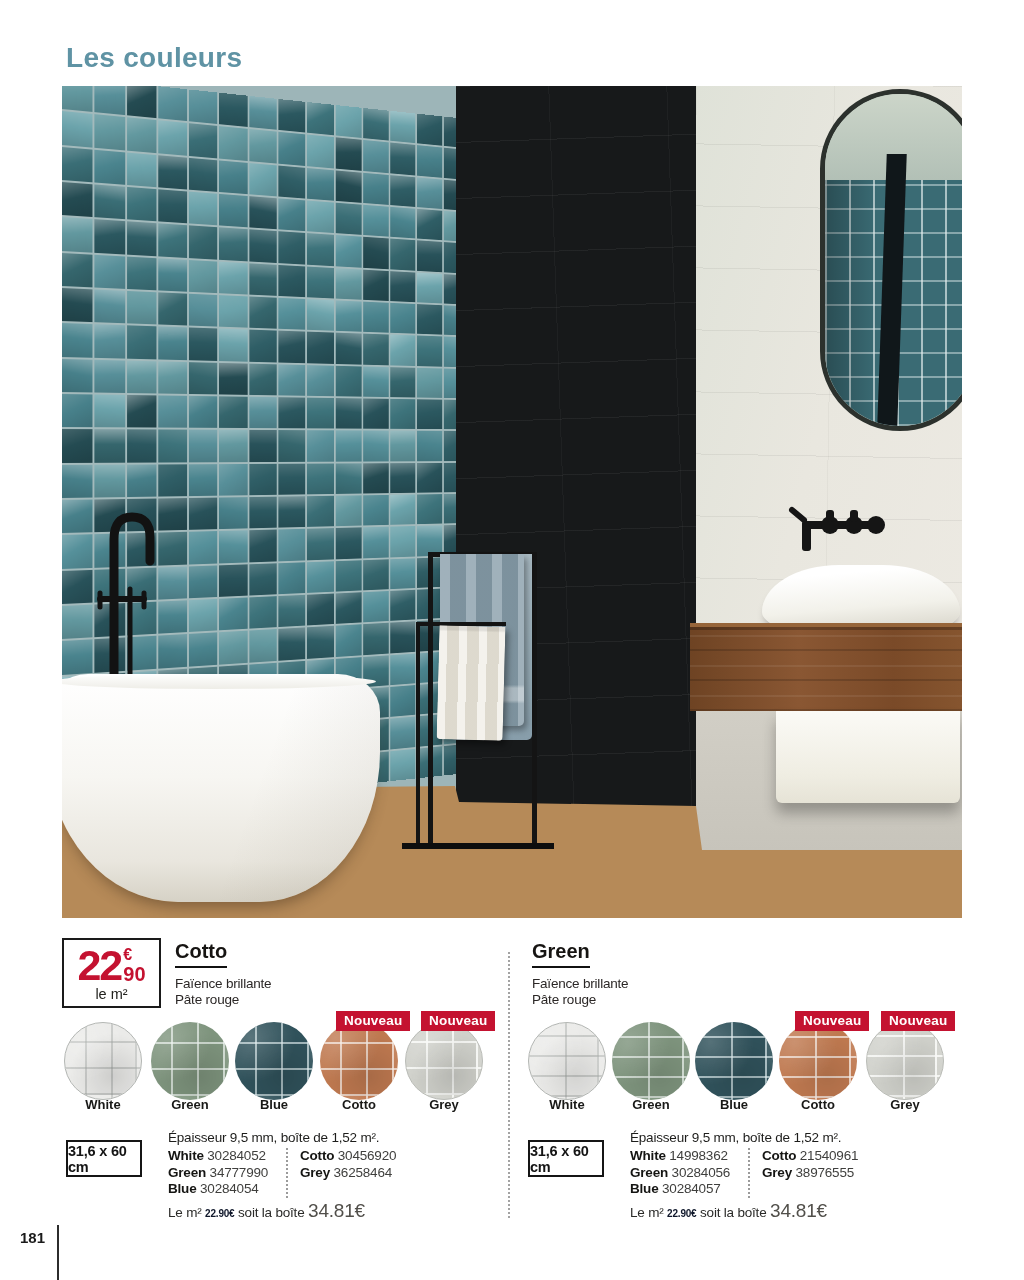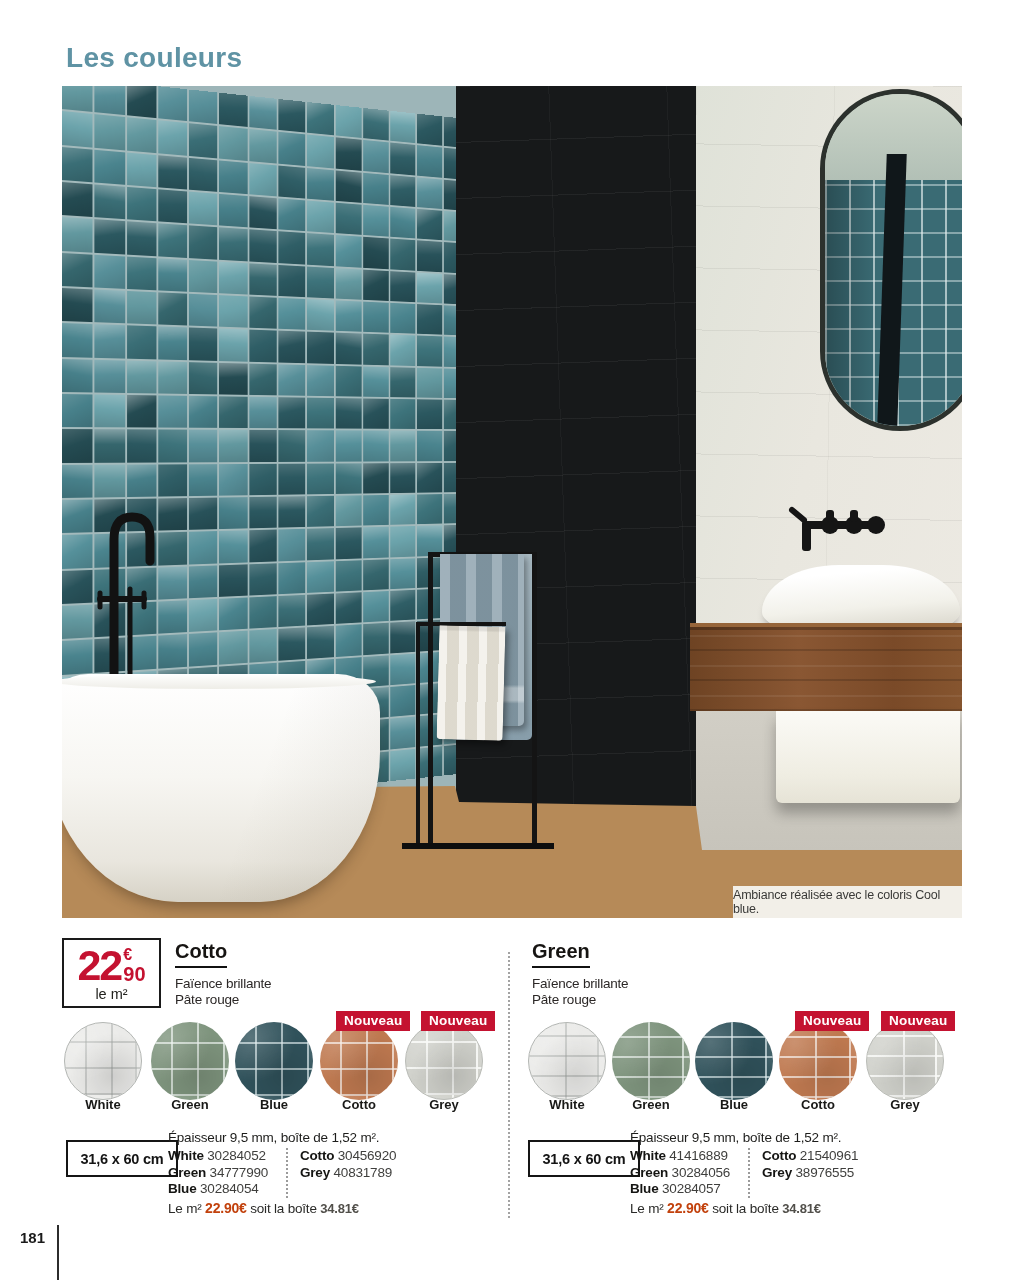--- a/index.html
+++ b/index.html
@@ -133,33 +133,33 @@
       background-position:-8px -2px}
   .sw-white{--base:#ebebe9;--line:rgba(150,155,152,0.40);border:1px solid #b3b6b3}
   .sw-green{--base:#7e947d;--line:rgba(235,242,238,0.70)}
   .sw-blue{--base:#30525b;--line:rgba(225,238,240,0.65)}
   .sw-cotto{--base:#bf7950;--line:rgba(245,235,228,0.75)}
   .sw-grey{--base:#d0d1cb;--line:rgba(248,249,246,0.90);border:1px solid #babcb7}
   .sw-label{position:absolute;top:1097px;width:78px;text-align:center;font-weight:700;font-size:13px;color:#191917}
   .new-badge{position:absolute;top:1011px;background:var(--accent-red);color:#fff;font-weight:800;
       font-size:13.5px;padding:2px 8px 3px;letter-spacing:.2px}
 
-  .size-box{position:absolute;top:1140px;width:112px;height:37px;border:2px solid #151515;background:#fff;
+  .size-box{position:absolute;top:1140px;width:76px;height:37px;border:2px solid #151515;background:#fff;
       display:flex;align-items:center;justify-content:center;font-weight:700;font-size:14.5px;color:#141414;letter-spacing:-0.2px}
   .details{position:absolute;top:1130px;width:340px;font-size:13.5px;color:#222;letter-spacing:-0.2px}
   .spec{color:#1d1d1b;margin-bottom:3px}
   .sku-wrap{display:flex}
   .sku-col1{width:118px}
   .sku-col2{border-left:2px dotted #9b9b9b;padding-left:12px}
   .sku-line{line-height:16.5px;white-space:nowrap}
   .sku-color{font-weight:700;color:#151513}
   .sku-ref{color:#3f3f3d}
   .price-line{margin-top:2px;color:#2a2a28}
-  .pl-price{font-weight:800;font-size:14px;color:#c2410c}
-  .pl-box-price{color:#514f4a;font-weight:700;font-size:13px}
+  .pl-price{font-weight:800;font-size:10px;color:#0f172a}
+  .pl-box-price{color:#514f4a;font-weight:400;font-size:19px}
 
   .page-num{position:absolute;left:20px;top:1229px;font-weight:800;font-size:15px;color:#1a1a1a}
   .footer-rule{position:absolute;left:57px;top:1225px;width:2px;height:55px;background:#2c2c2c}
 </style>
 </head>
 <body>
 
 <h1 class="page-title">Les couleurs</h1>
 
 <div class="photo">
@@ -502,21 +502,20 @@
   <div class="towel towel-blue"></div>
   <div class="ts ts-pole-fl"></div>
   <div class="ts ts-bar-f"></div>
   <div class="towel towel-white"></div>
   <div class="ts ts-base"></div>
 
   <div class="tub">
       <div class="tub-rim"></div>
     </div>
 
-  <div class="photo-caption">Ambiance réalisée avec le coloris Cool blue.</div>
 </div>
 
 <div class="col-divider"></div>
 
 <div class="price-box">
   <div class="pb-row">
     <span class="pb-amount">22</span>
     <span class="pb-col">
       <span class="pb-eur">€</span>
       <span class="pb-cents">90</span>
@@ -546,21 +545,21 @@
 <div class="details" style="left:168px">
   <div class="spec">Épaisseur 9,5 mm, boîte de 1,52 m².</div>
   <div class="sku-wrap">
     <div class="sku-col1">
       <div class="sku-line"><span class="sku-color">White</span> <span class="sku-ref">30284052</span></div>
       <div class="sku-line"><span class="sku-color">Green</span> <span class="sku-ref">34777990</span></div>
       <div class="sku-line"><span class="sku-color">Blue</span> <span class="sku-ref">30284054</span></div>
     </div>
     <div class="sku-col2">
       <div class="sku-line"><span class="sku-color">Cotto</span> <span class="sku-ref">30456920</span></div>
-      <div class="sku-line"><span class="sku-color">Grey</span> <span class="sku-ref">40831789</span></div>
+      <div class="sku-line"><span class="sku-color">Grey</span> <span class="sku-ref">36258464</span></div>
     </div>
   </div>
   <div class="price-line">
     <span>Le m²</span>
     <span class="pl-price">22.90€</span>
     <span>soit la boîte</span>
     <span class="pl-box-price">34.81€</span>
   </div>
 </div>
 
@@ -579,21 +578,21 @@
 <div class="sw-label" style="left:779px">Cotto</div>
 <div class="sw-label" style="left:866px">Grey</div>
 <div class="new-badge" style="left:795px">Nouveau</div>
 <div class="new-badge" style="left:881px">Nouveau</div>
 
 <div class="size-box" style="left:528px">31,6 x 60 cm</div>
 <div class="details" style="left:630px">
   <div class="spec">Épaisseur 9,5 mm, boîte de 1,52 m².</div>
   <div class="sku-wrap">
     <div class="sku-col1">
-      <div class="sku-line"><span class="sku-color">White</span> <span class="sku-ref">41416889</span></div>
+      <div class="sku-line"><span class="sku-color">White</span> <span class="sku-ref">14998362</span></div>
       <div class="sku-line"><span class="sku-color">Green</span> <span class="sku-ref">30284056</span></div>
       <div class="sku-line"><span class="sku-color">Blue</span> <span class="sku-ref">30284057</span></div>
     </div>
     <div class="sku-col2">
       <div class="sku-line"><span class="sku-color">Cotto</span> <span class="sku-ref">21540961</span></div>
       <div class="sku-line"><span class="sku-color">Grey</span> <span class="sku-ref">38976555</span></div>
     </div>
   </div>
   <div class="price-line">
     <span>Le m²</span>

